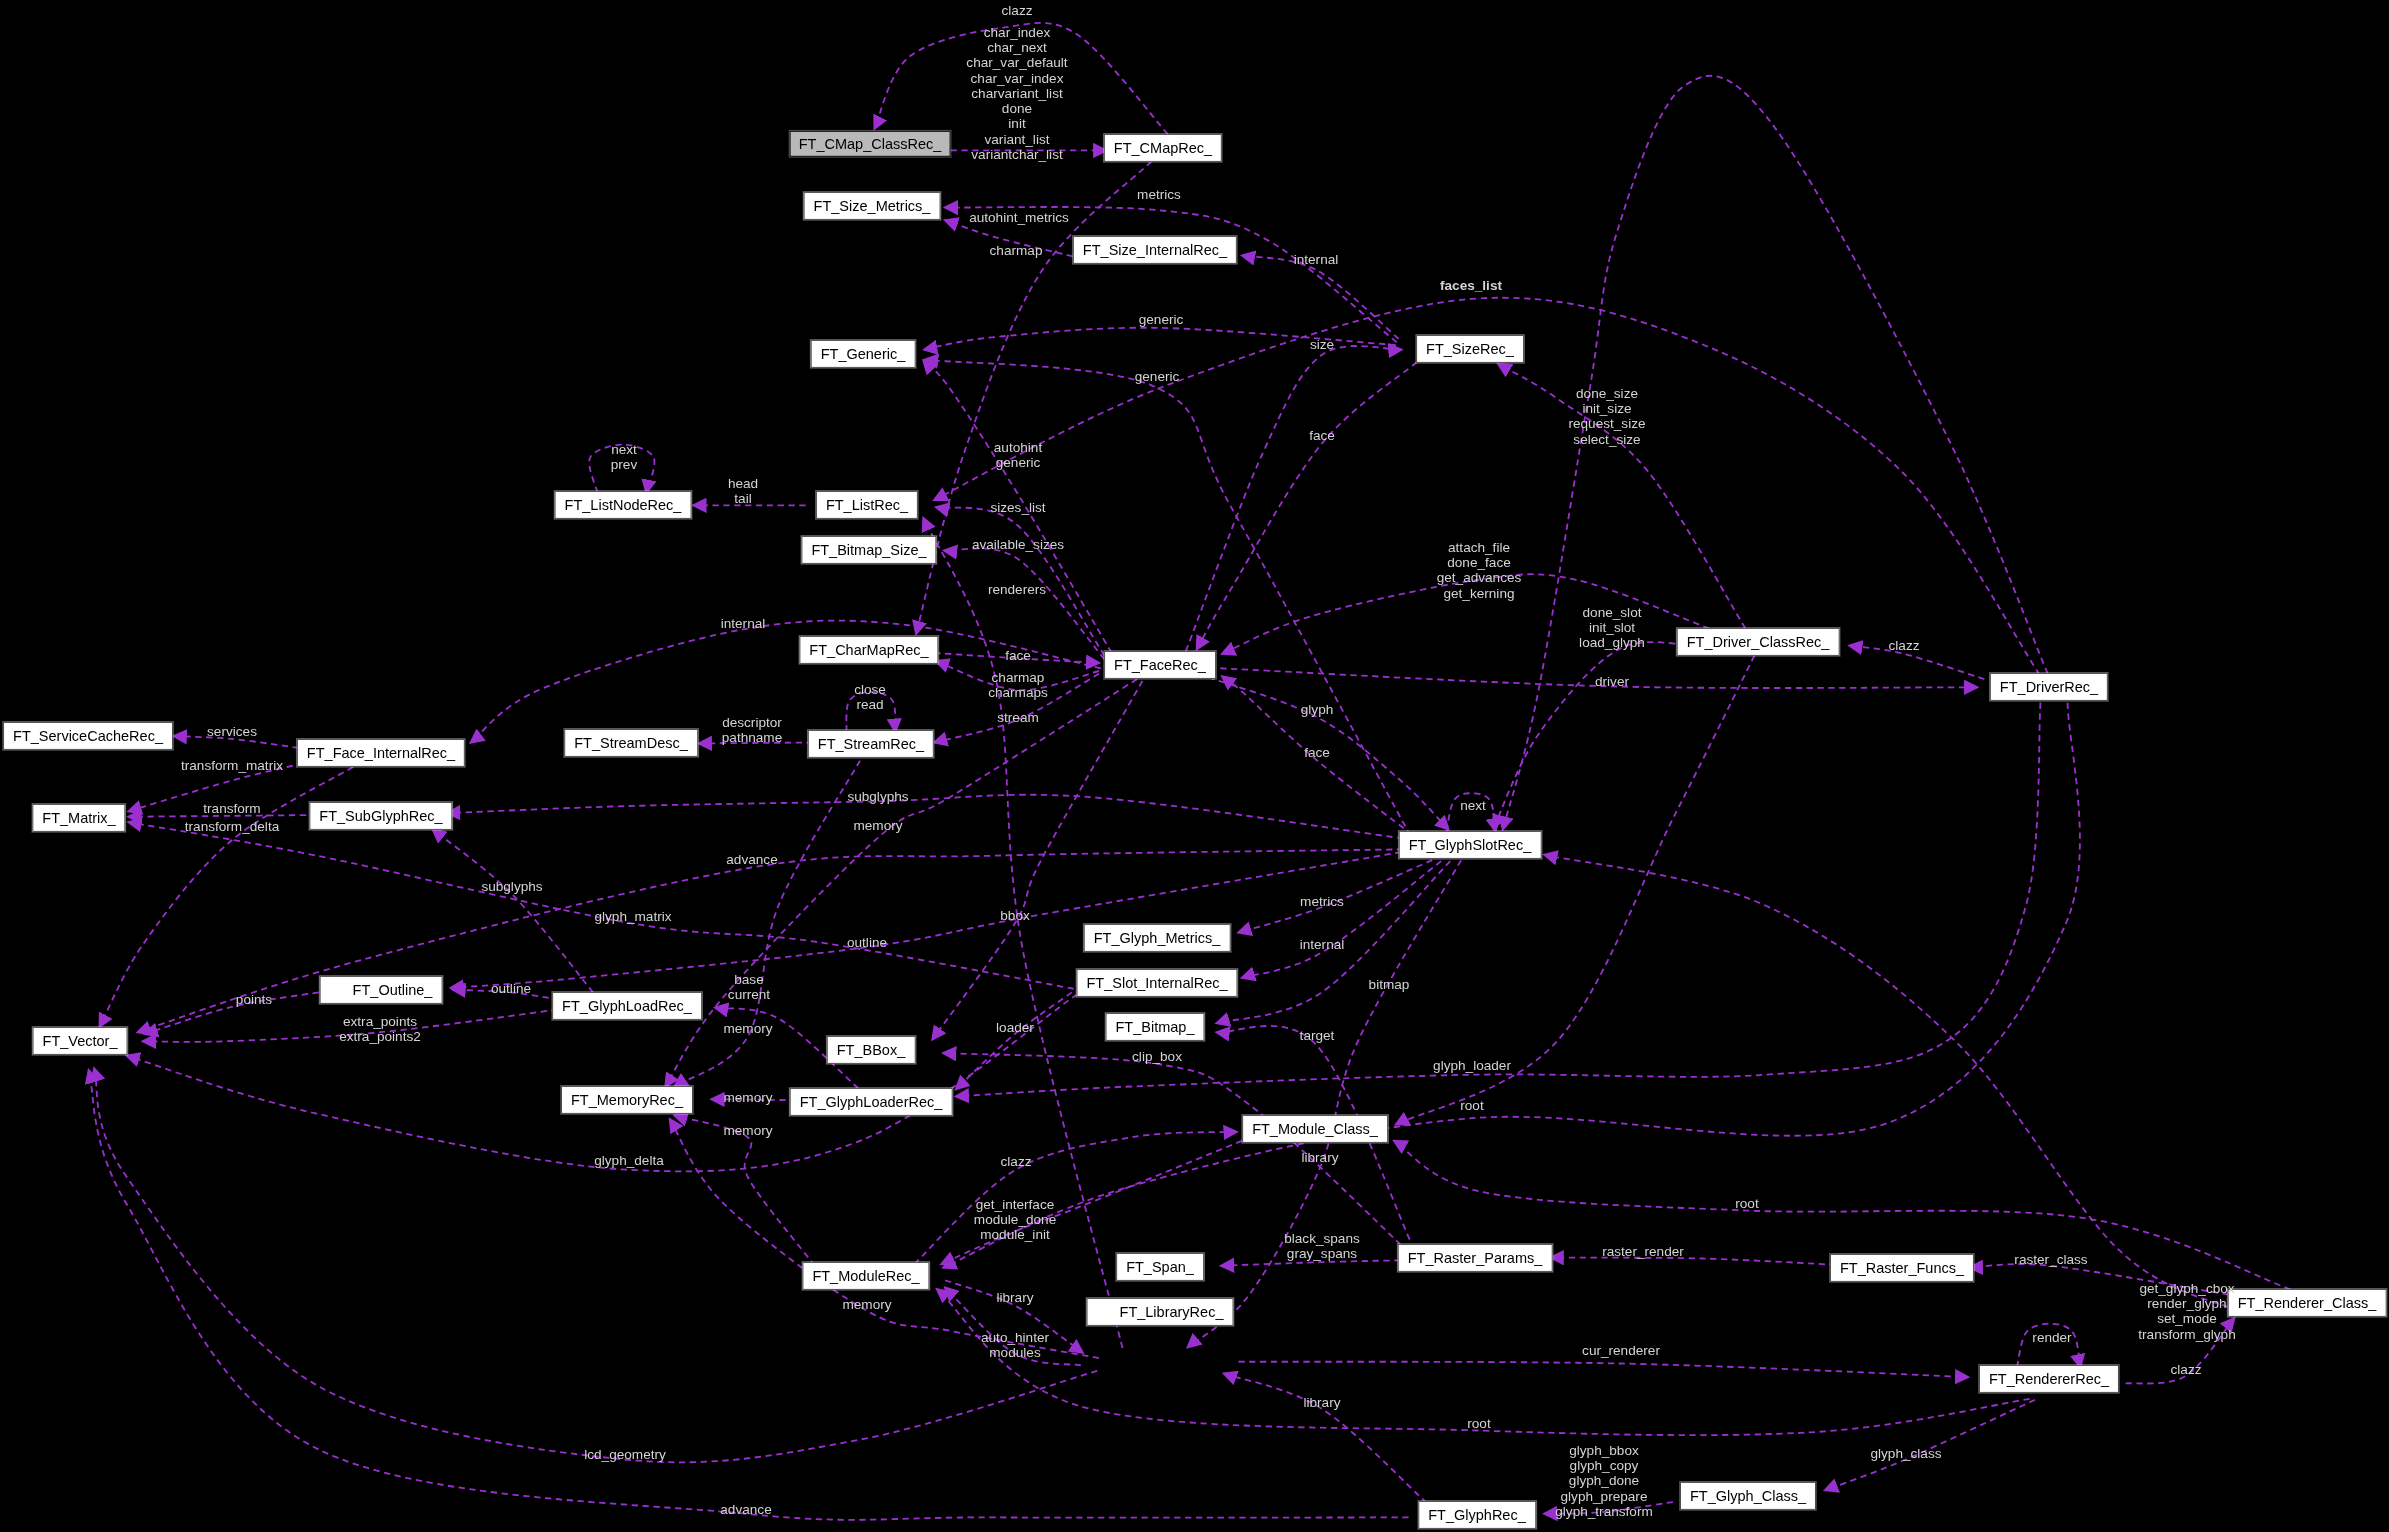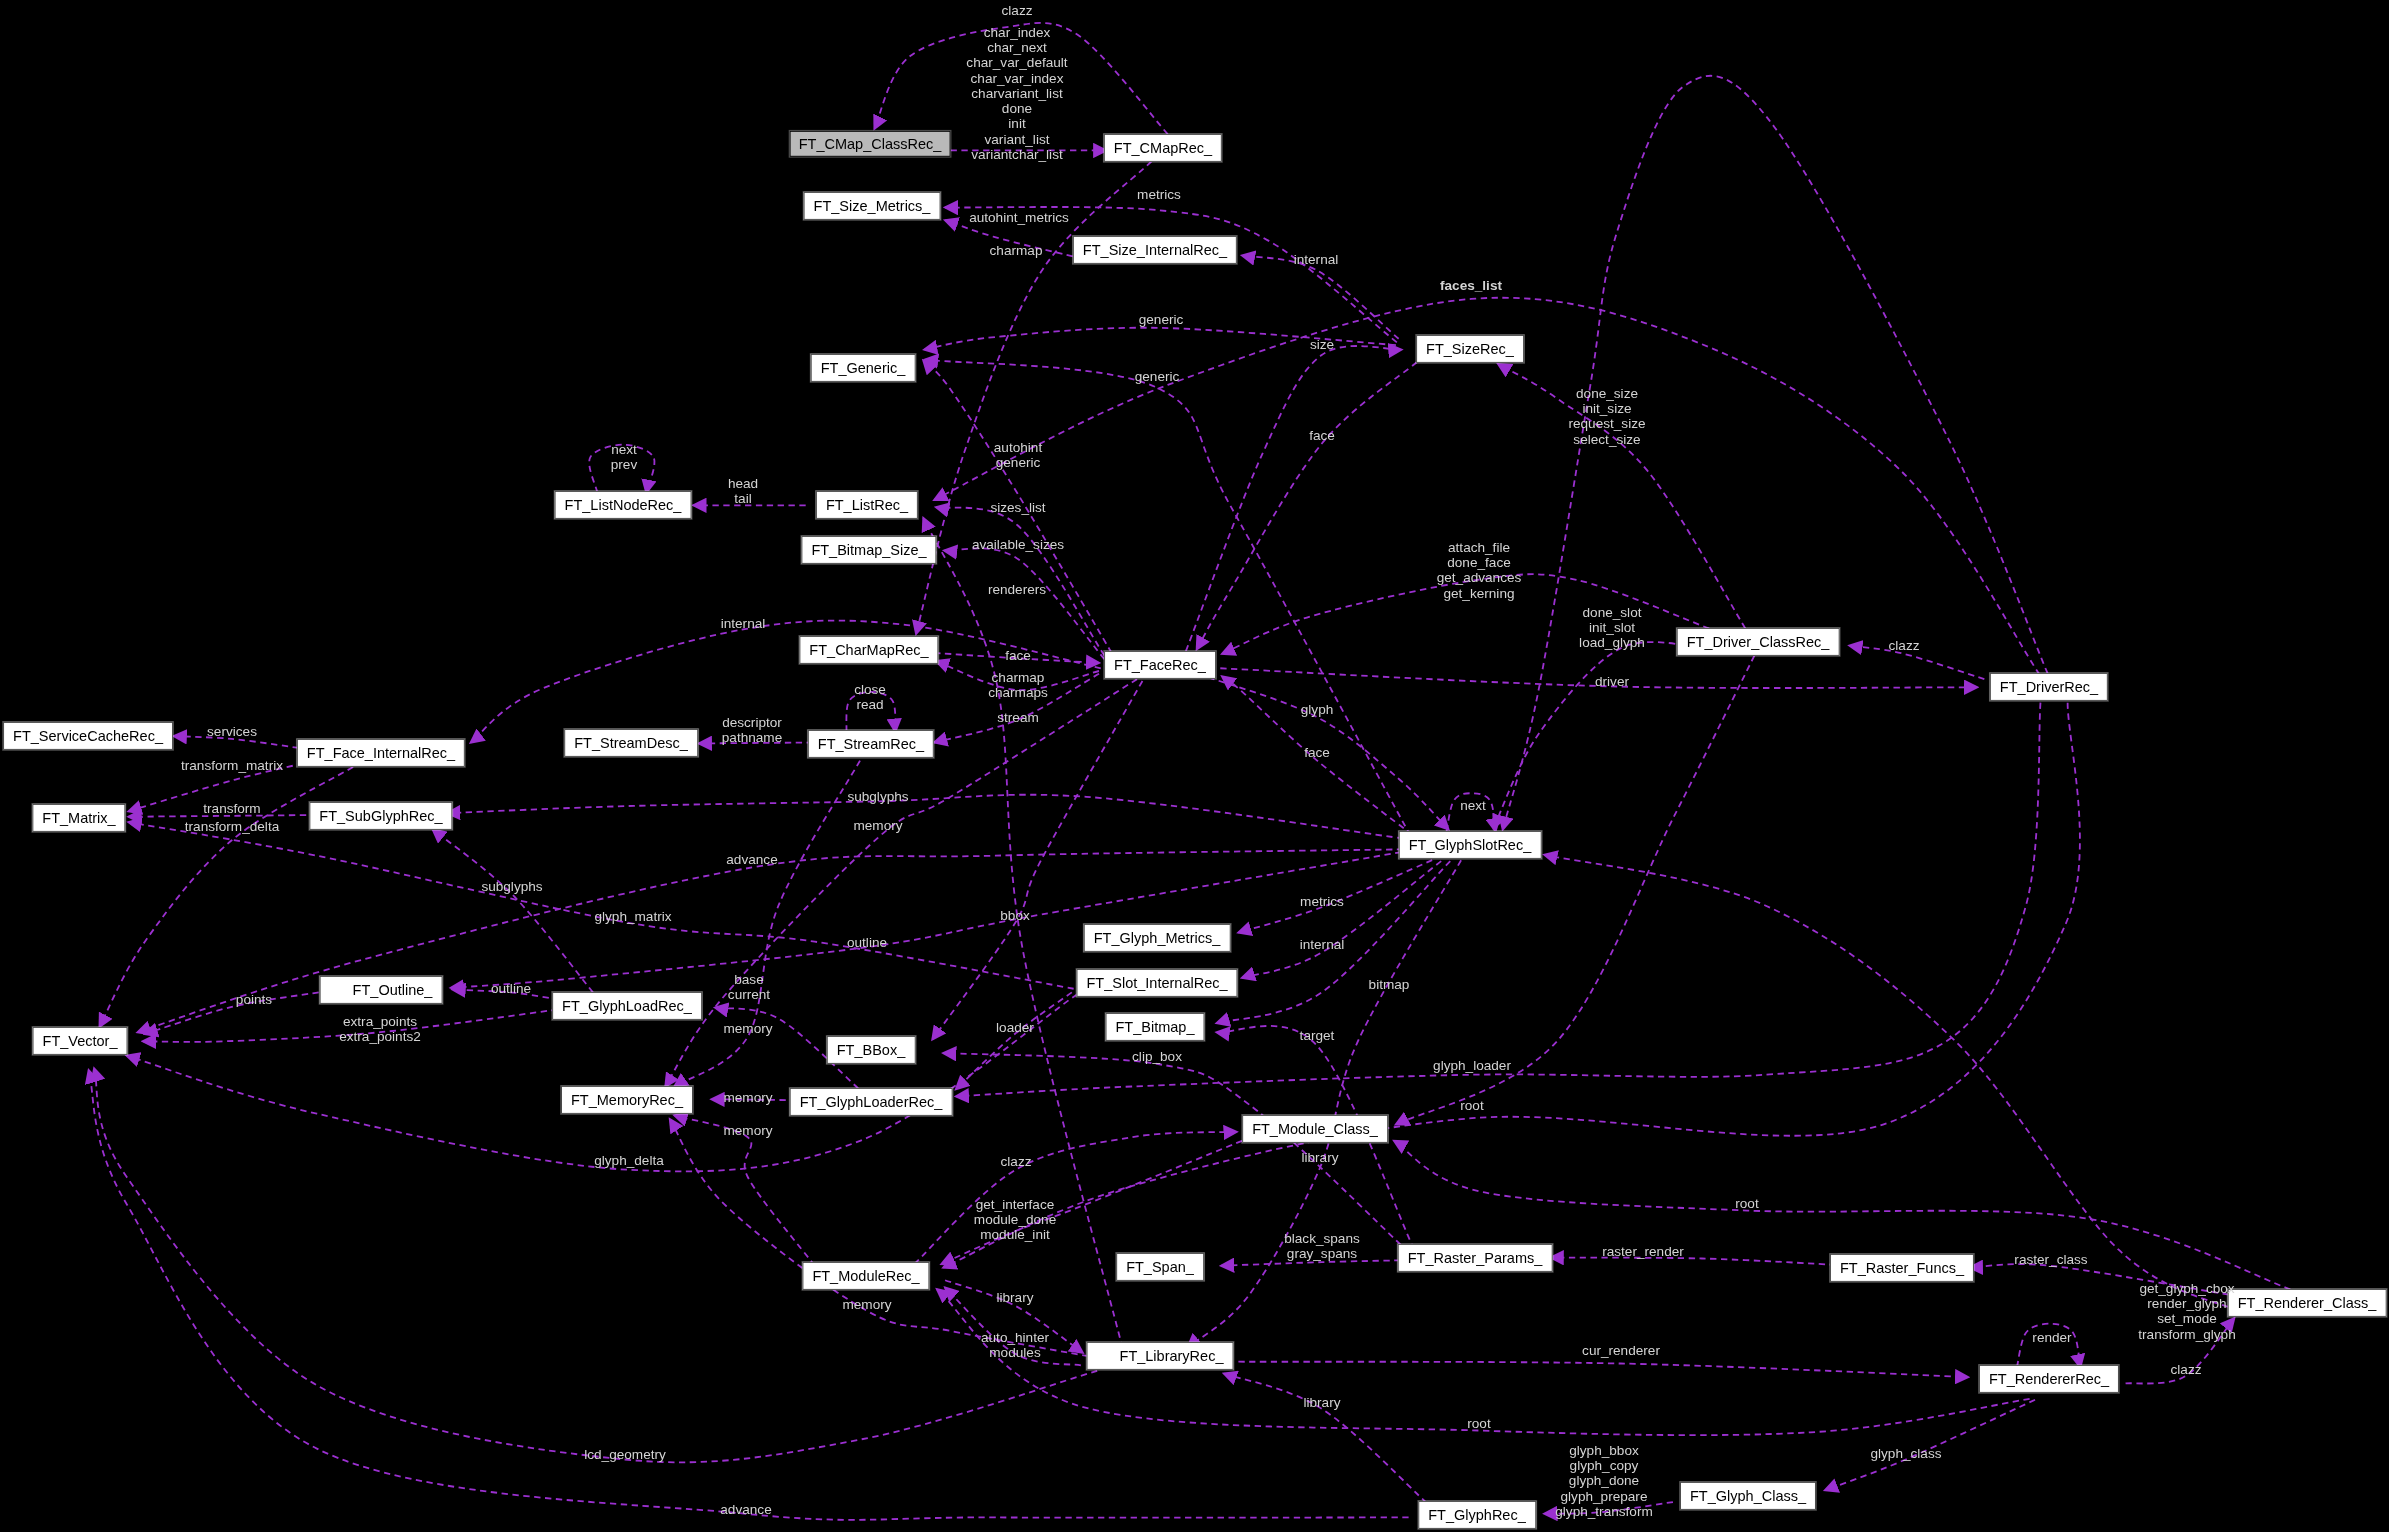--- a/index.html
+++ b/index.html
@@ -106,21 +106,21 @@
         <path class="edge" d="M1598,918 C1599.3,912.3 1601.5,891.0 1606,884 C1610.5,877.0 1618.3,876.0 1625,876 C1631.7,876.0 1641.5,877.0 1646,884 C1650.5,891.0 1651.0,912.3 1652,918" stroke="#9b30d0" marker-end="url(#arr)"></path>
         <path class="edge" d="M2262,744 C2243.3,700.0 2200.3,580.7 2150,480 C2099.7,379.3 2008.3,204.2 1960,140 C1911.7,75.8 1889.2,75.0 1860,95 C1830.8,115.0 1802.3,204.2 1785,260 C1767.7,315.8 1770.2,346.7 1756,430 C1741.8,513.3 1716.0,679.0 1700,760 C1684.0,841.0 1666.7,890.0 1660,916" stroke="#9b30d0" marker-end="url(#arr)"></path>
         <path class="edge" d="M1938,724 C1923.3,753.3 1886.3,829.0 1850,900 C1813.7,971.0 1771.3,1093.0 1720,1150 C1668.7,1207.0 1571.7,1226.7 1542,1242" stroke="#9b30d0" marker-end="url(#arr)"></path>
       </g>
   </svg>
   <div id="node-layer">
       <div class="node hl" style="left: 870px; top: 144px;">FT_CMap_ClassRec_</div>
       <div class="node" style="left: 1163px; top: 148px;">FT_CMapRec_</div>
       <div class="node" style="left: 872px; top: 206px;">FT_Size_Metrics_</div>
       <div class="node" style="left: 1155px; top: 250px;">FT_Size_InternalRec_</div>
-      <div class="node" style="left: 863px; top: 368px;">FT_Generic_</div>
+      <div class="node" style="left: 863px; top: 354px;">FT_Generic_</div>
       <div class="node" style="left: 1470px; top: 349px;">FT_SizeRec_</div>
       <div class="node" style="left: 623px; top: 505px;">FT_ListNodeRec_</div>
       <div class="node" style="left: 867px; top: 505px;">FT_ListRec_</div>
       <div class="node" style="left: 869px; top: 550px;">FT_Bitmap_Size_</div>
       <div class="node" style="left: 869px; top: 650px;">FT_CharMapRec_</div>
       <div class="node" style="left: 1160px; top: 665px;">FT_FaceRec_</div>
       <div class="node" style="left: 1758px; top: 642px;">FT_Driver_ClassRec_</div>
       <div class="node" style="left: 2049px; top: 687px;">FT_DriverRec_</div>
       <div class="node" style="left: 88px; top: 736px;">FT_ServiceCacheRec_</div>
       <div class="node" style="left: 381px; top: 753px;">FT_Face_InternalRec_</div>
@@ -137,21 +137,21 @@
       <div class="node" style="left: 871px; top: 1050px;">FT_BBox_</div>
       <div class="node" style="left: 80px; top: 1041px;">FT_Vector_</div>
       <div class="node" style="left: 627px; top: 1100px;">FT_MemoryRec_</div>
       <div class="node" style="left: 871px; top: 1102px;">FT_GlyphLoaderRec_</div>
       <div class="node" style="left: 1315px; top: 1129px;">FT_Module_Class_</div>
       <div class="node" style="left: 866px; top: 1276px;">FT_ModuleRec_</div>
       <div class="node" style="left: 1160px; top: 1267px;">FT_Span_</div>
       <div class="node" style="left: 1475px; top: 1258px;">FT_Raster_Params_</div>
       <div class="node" style="left: 1902px; top: 1268px;">FT_Raster_Funcs_</div>
       <div class="node" style="left: 2307px; top: 1303px;">FT_Renderer_Class_</div>
-      <div class="node" style="left: 1160px; top: 1356px; padding-left: 32px;">FT_LibraryRec_</div>
+      <div class="node" style="left: 1160px; top: 1312px; padding-left: 32px;">FT_LibraryRec_</div>
       <div class="node" style="left: 2049px; top: 1379px;">FT_RendererRec_</div>
       <div class="node" style="left: 1748px; top: 1496px;">FT_Glyph_Class_</div>
       <div class="node" style="left: 1477px; top: 1515px;">FT_GlyphRec_</div>
     </div>
   <div id="label-layer">
       <div class="elabel" style="left: 1017px; top: 11px;">clazz</div>
       <div class="elabel" style="left: 1017px; top: 93px;">char_index
 char_next
 char_var_default
 char_var_index

